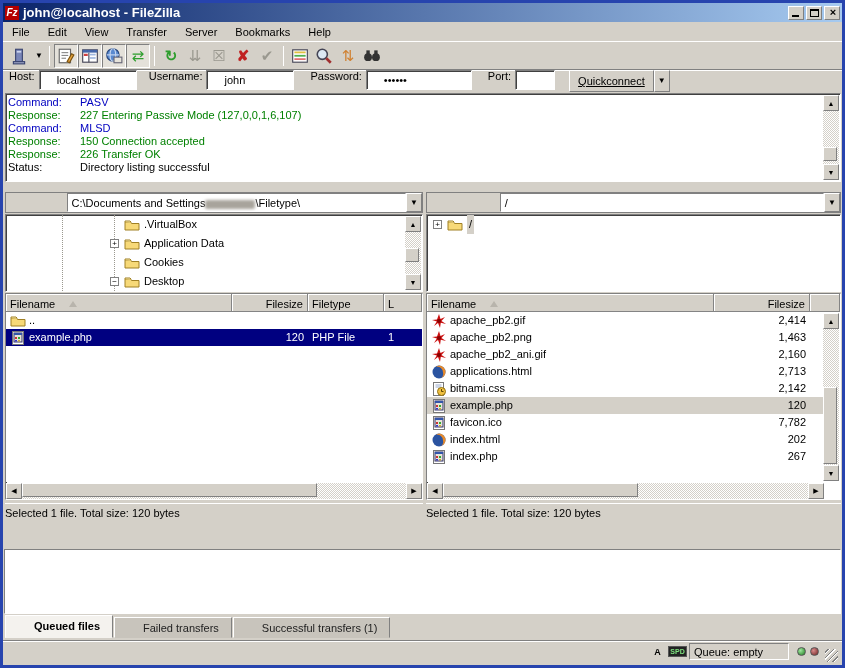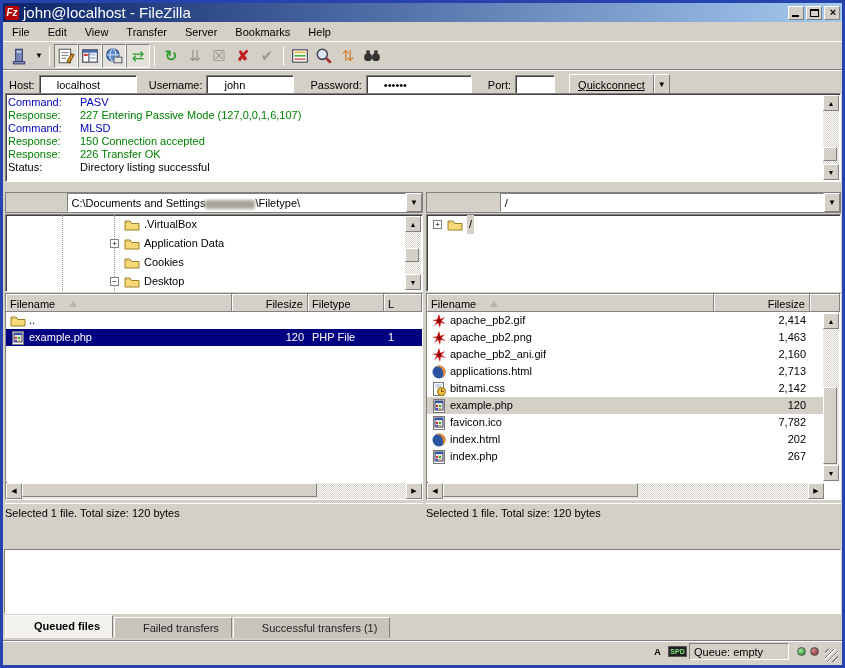--- a/index.html
+++ b/index.html
@@ -6,39 +6,39 @@
   *{box-sizing:border-box;font-family:"Liberation Sans",sans-serif;}
   .win{position:relative;width:845px;height:668px;border:3px solid #2744ae;background:#d4d0c8;overflow:hidden;font-size:11px;color:#000;}
 
   
   .up{border:1px solid;border-color:#ffffff #808080 #808080 #ffffff;background:#d4d0c8;}
   .well{background:#fff;border:1px solid;border-color:#808080 #ffffff #ffffff #808080;box-shadow:inset 1px 1px 0 #404040;}
 
   
   .titlebar{position:absolute;left:0;top:0;width:839px;height:19px;background:linear-gradient(90deg,#0a246a,#a6caf0);display:flex;align-items:center;padding:0 2px;}
   .app-icon{width:14px;height:14px;background:#b40000;color:#fff;font-weight:bold;font-style:italic;font-size:10px;line-height:14px;text-align:center;margin-right:4px;flex:none;}
-  .title-text{color:#fff;font-weight:normal;font-size:15px;white-space:nowrap;flex:1;}
+  .title-text{color:#fff;font-weight:bold;font-size:13px;white-space:nowrap;flex:1;}
   .tb-btn{width:16px;height:14px;margin-left:2px;position:relative;flex:none;}
   .glyph-min{position:absolute;left:3px;bottom:2px;width:7px;height:2px;background:#000;}
   .glyph-max{position:absolute;left:3px;top:2px;width:9px;height:8px;border:1px solid #000;border-top-width:2px;}
   .glyph-x{position:absolute;left:0;top:-1px;width:16px;text-align:center;font-weight:bold;font-size:11px;}
 
   
   .menubar{position:absolute;left:0;top:19px;width:839px;height:20px;display:flex;align-items:center;border-bottom:1px solid #fff;}
   .menu-item{padding:2px 9px;}
   .toolbar{position:absolute;left:0;top:39px;width:839px;height:27px;display:flex;align-items:center;padding-left:4px;}
   .tsep{width:1px;height:20px;background:#808080;border-right:1px solid #fff;margin:0 4px;}
   .tbtn{width:24px;height:24px;display:flex;align-items:center;justify-content:center;border:1px solid transparent;position:relative;}
   .tbtn.pressed{border-color:#808080 #fff #fff #808080;background:#e4e1da;}
   .tbtn .u{font-size:15px;line-height:15px;}
   .dd-arrow{font-size:8px;margin-left:2px;}
   .dim{color:#9a988f;}
 
   
-  .quickbar{position:absolute;left:0;top:66px;width:839px;height:31px;display:flex;align-items:center;border-top:1px solid #808080;box-shadow:0 1px 0 #fff inset;padding-left:6px;}
+  .quickbar{position:absolute;left:0;top:66px;width:839px;height:31px;display:flex;align-items:flex-start;border-top:1px solid #808080;box-shadow:0 1px 0 #fff inset;padding-left:6px;}
   .quickbar label{margin-right:4px;}
   .qinput{height:20px;background:#fff;border:1px solid;border-color:#808080 #fff #fff #808080;box-shadow:inset 1px 1px 0 #404040;font-size:11px;padding:1px 17px;outline:none;}
   .qc-btn{height:22px;padding:0 8px;font-size:11px;}
   .qc-dd{width:16px;height:22px;text-align:center;font-size:8px;line-height:20px;}
 
   
   .log{position:absolute;left:2px;top:90px;width:836px;height:89px;}
   .log-lines{position:absolute;left:2px;top:2px;right:19px;bottom:2px;overflow:hidden;}
   .log-line{display:flex;height:13px;line-height:13px;white-space:nowrap;}
   .log-label{width:72px;flex:none;}

